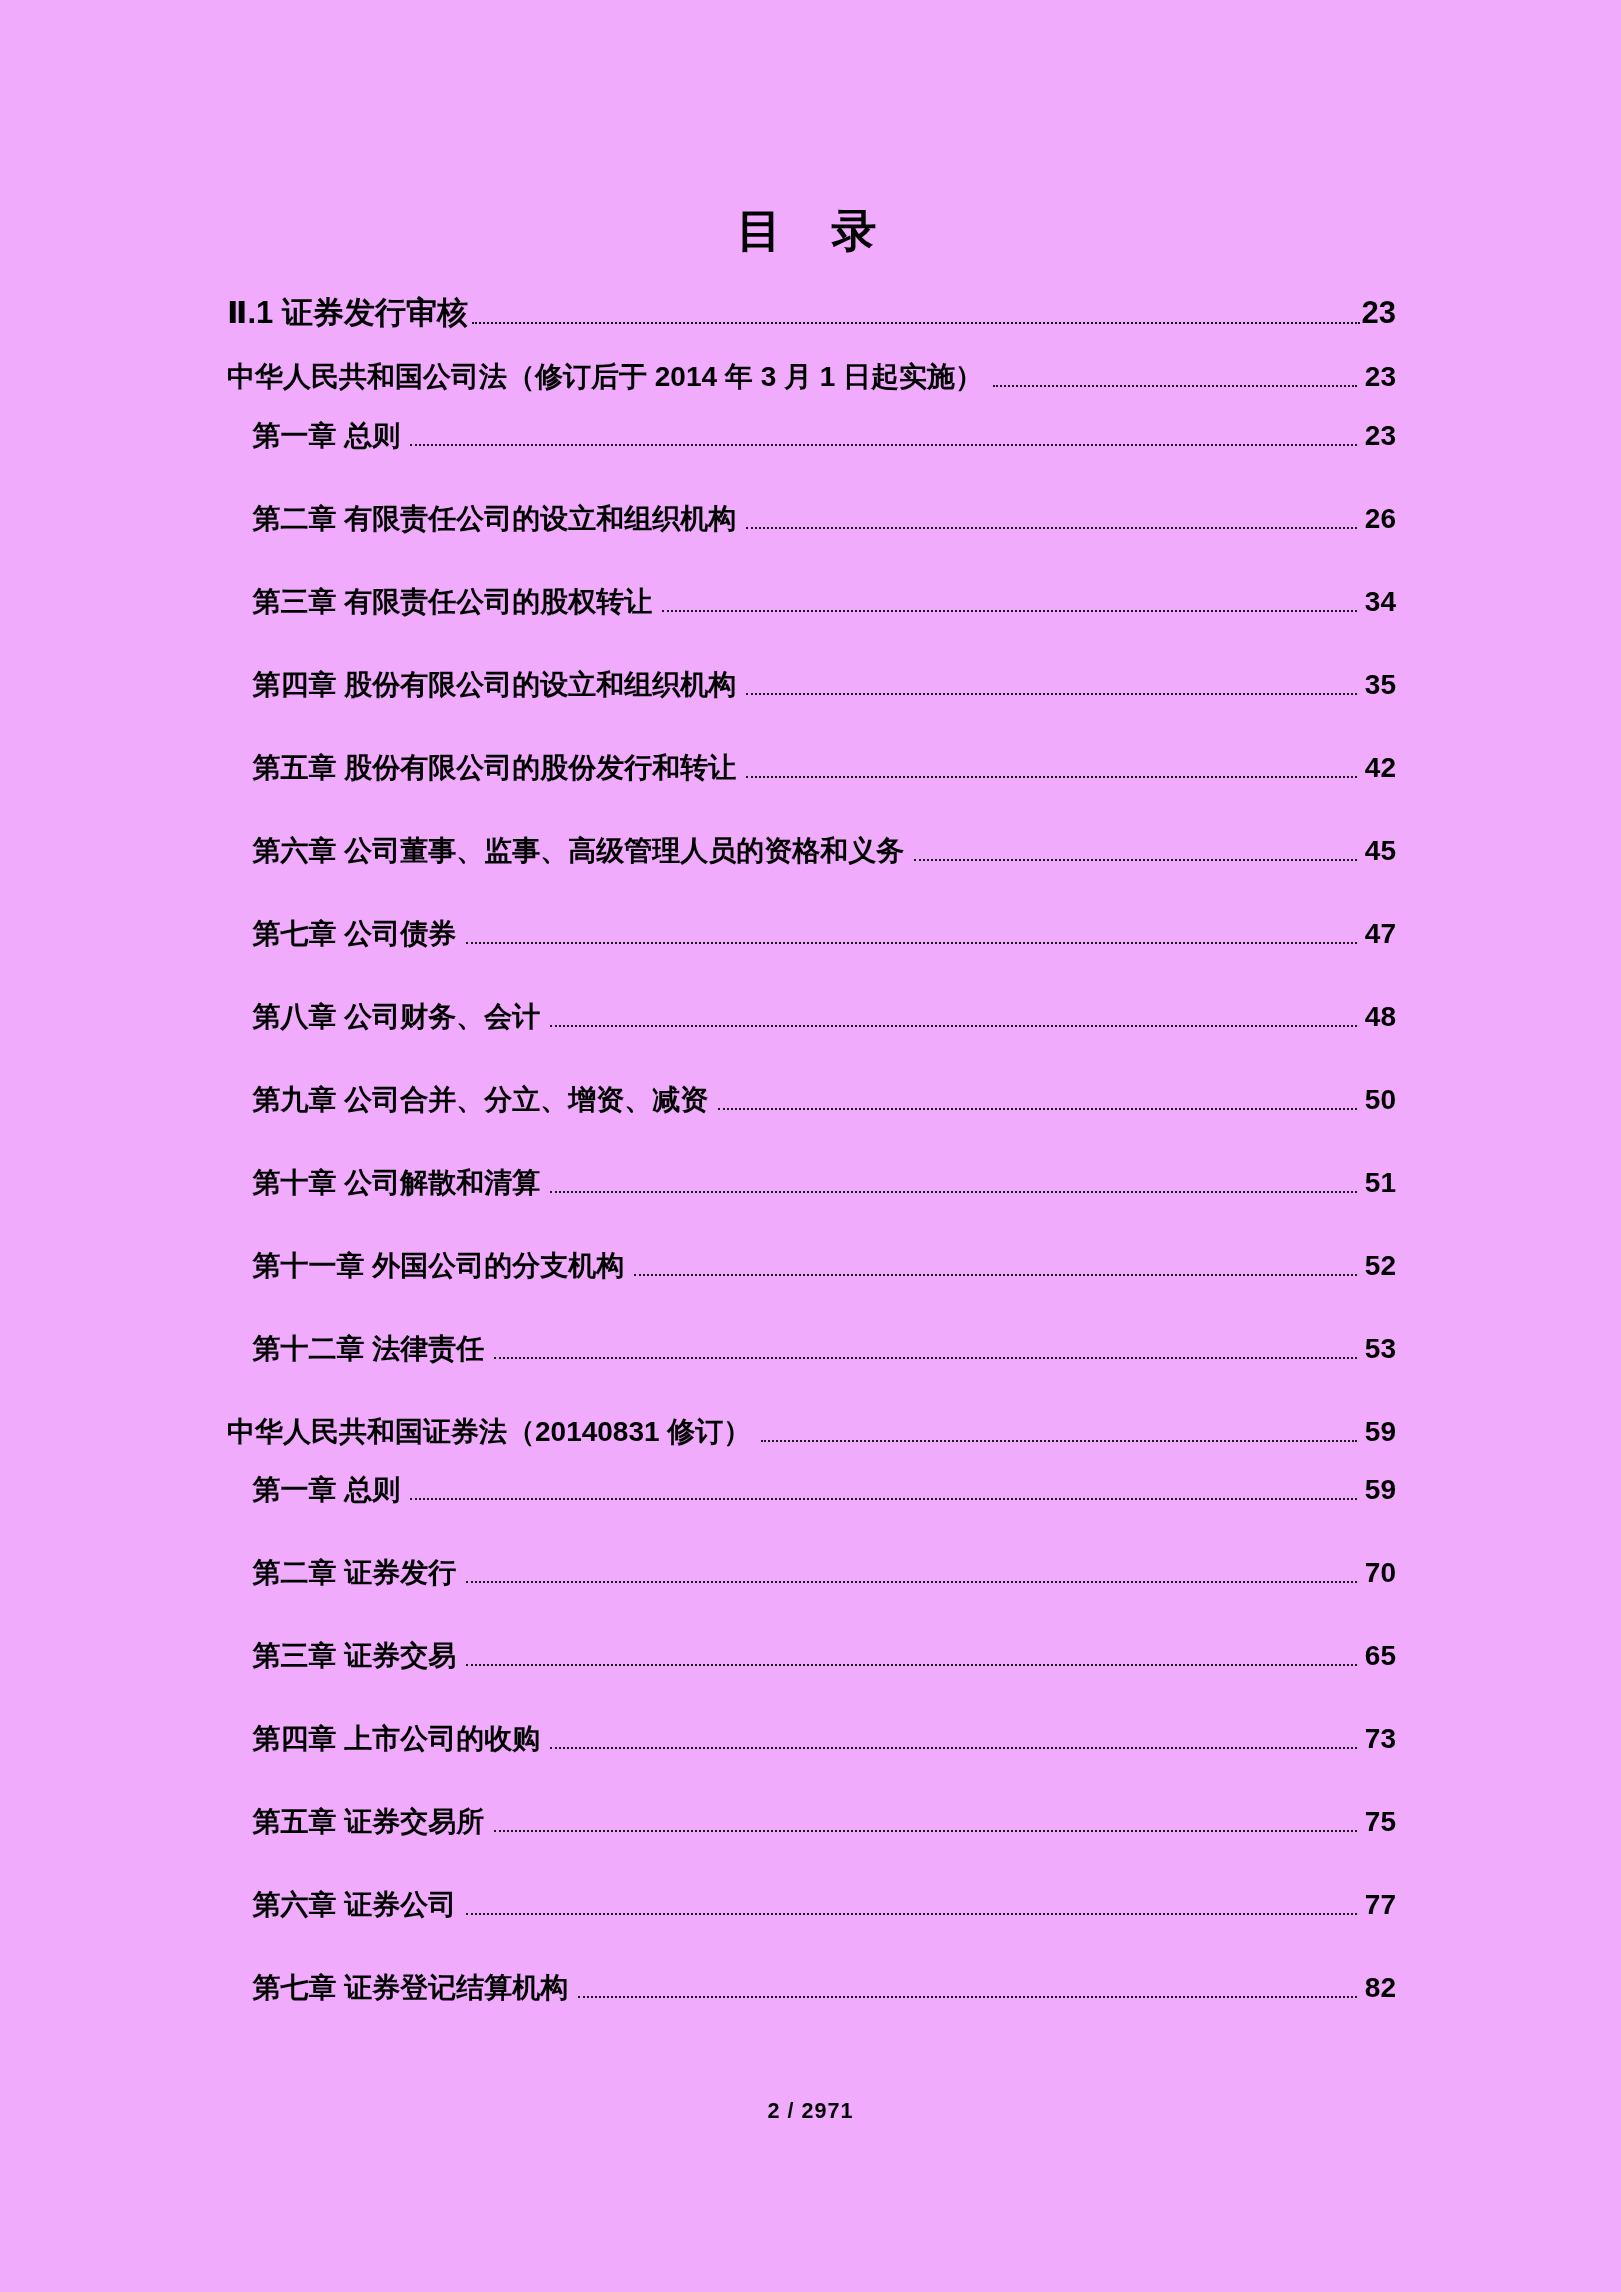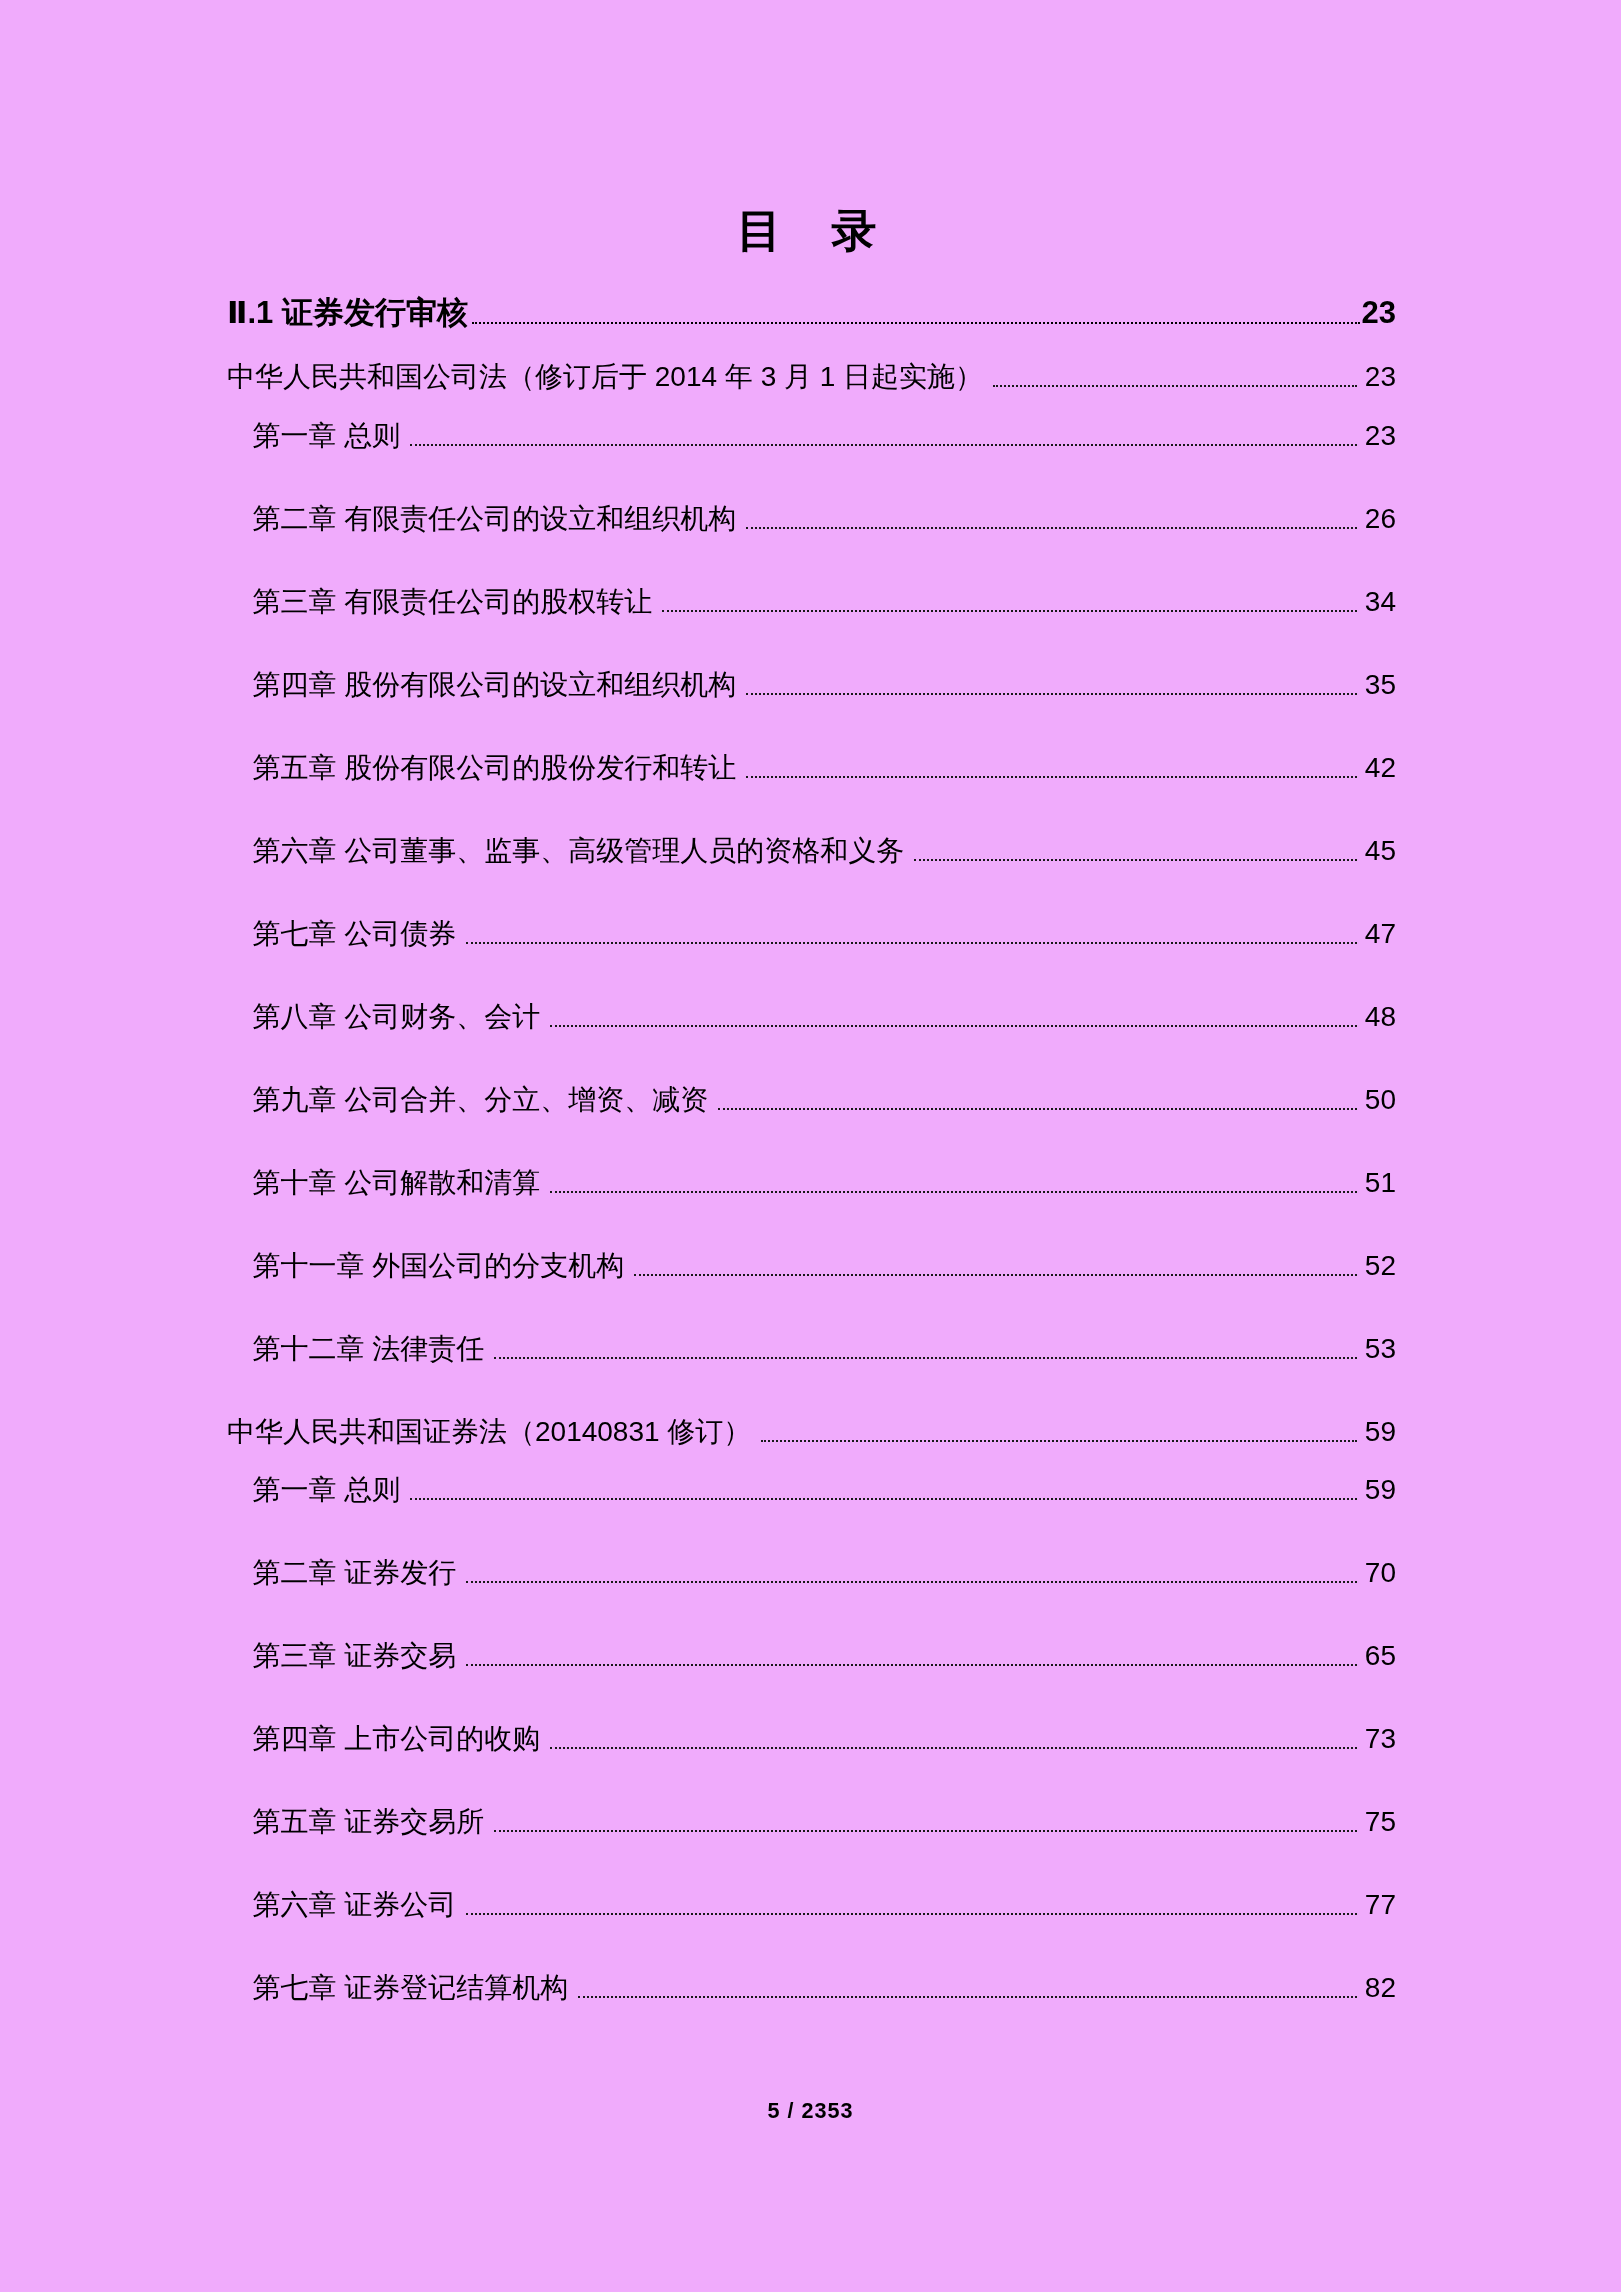--- a/index.html
+++ b/index.html
@@ -16,20 +16,21 @@
     font-size:45px;font-weight:bold;
     letter-spacing:7.8px;word-spacing:21.6px;
   }
   .toc{
     position:absolute;left:227px;right:225px;top:292px;
   }
   .row{
     display:flex;align-items:baseline;
     font-size:28px;line-height:41px;
     white-space:nowrap;
+    font-weight:bold;
   }
   .row .t{flex:0 0 auto;}
   .row .dots{
     flex:1 1 auto;min-width:19.6px;
     align-self:flex-end;
     border-bottom:2px dotted #181818;
     margin:0 7.8px 9.8px 9.8px;
   }
   .row .pg{flex:0 0 auto;}
   .row.lvl-h1{
@@ -157,15 +158,15 @@
         <span class="t">第六章 证券公司</span>
         <span class="dots"></span>
         <span class="pg">77</span>
       </div>
       <div class="row lvl-chapter">
         <span class="t">第七章 证券登记结算机构</span>
         <span class="dots"></span>
         <span class="pg">82</span>
       </div>
     </div>
-  <div class="footer">5 / 2353</div>
+  <div class="footer">2 / 2971</div>
 </div>
 
 
 </body></html>

